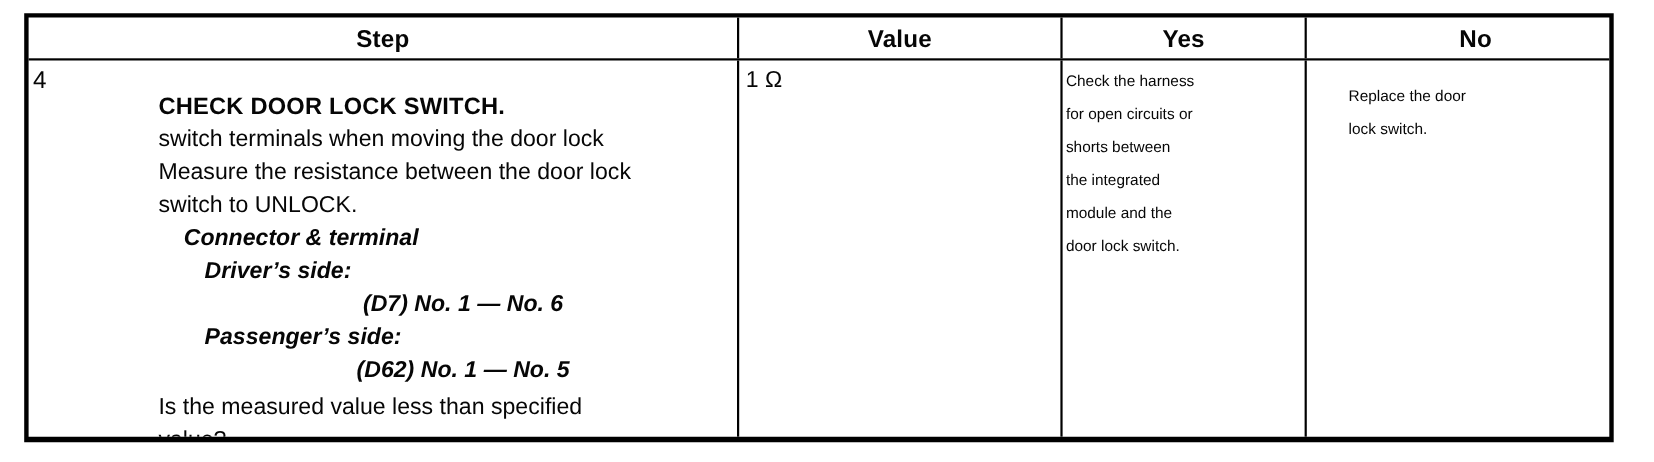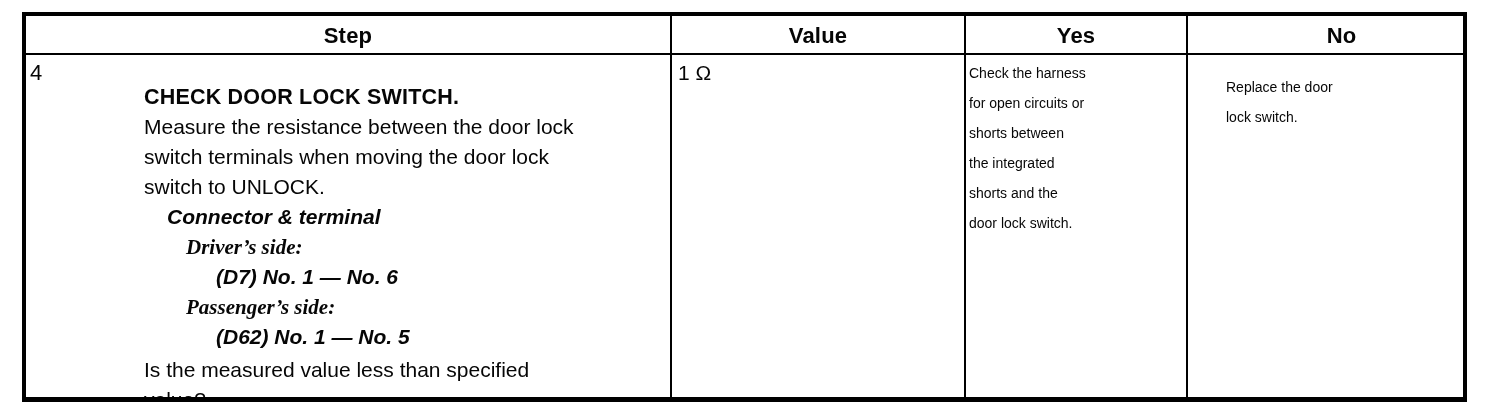--- a/index.html
+++ b/index.html
@@ -71,22 +71,22 @@
     line-height: 30px;
   }
   .step-title {
     font-weight: bold;
     font-size: 21.5px;
     letter-spacing: 0.2px;
     margin-top: 27px;
   }
   .bi { font-weight: bold; font-style: italic; }
   .ind1 { margin-left: 23px; }
-  .ind2 { margin-left: 42px; font-family: Liberation Serif, serif; }
-  .ind3 { margin-left: 72px; }
+  .ind2 { margin-left: 42px; }
+  .ind3 { margin-left: 32px; text-align: center; }
   .step-question { margin-top: 3px; }
 
   .value-text {
     margin: 3px 6px 0 6px;
     font-size: 21px;
     line-height: 30px;
   }
 
   .wrap-text {
     font-size: 14px;
@@ -108,22 +108,22 @@
     <div class="header-cell col-no">No</div>
   </div>
 
   <div class="body-row">
 
     <div class="cell col-step">
       <span class="step-number">4</span>
       <div class="step-content">
         <div class="step-title">CHECK DOOR LOCK SWITCH.</div>
         <div>
+            <div>switch terminals when moving the door lock</div>
             <div>Measure the resistance between the door lock</div>
-            <div>switch terminals when moving the door lock</div>
             <div>switch to UNLOCK.</div>
           </div>
         <div class="bi ind1">Connector &amp; terminal</div>
         <div class="bi ind2">Driver’s side:</div>
         <div class="bi ind3">(D7) No. 1 — No. 6</div>
         <div class="bi ind2">Passenger’s side:</div>
         <div class="bi ind3">(D62) No. 1 — No. 5</div>
         <div class="step-question">
             <div>Is the measured value less than specified</div>
             <div>value?</div>
@@ -134,21 +134,21 @@
     <div class="cell col-value">
       <div class="value-text">1 Ω</div>
     </div>
 
     <div class="cell col-yes">
       <div class="wrap-text">
           <div>Check the harness</div>
           <div>for open circuits or</div>
           <div>shorts between</div>
           <div>the integrated</div>
-          <div>shorts and the</div>
+          <div>module and the</div>
           <div>door lock switch.</div>
         </div>
     </div>
 
     <div class="cell col-no">
       <div class="wrap-text">
           <div>Replace the door</div>
           <div>lock switch.</div>
         </div>
     </div>

